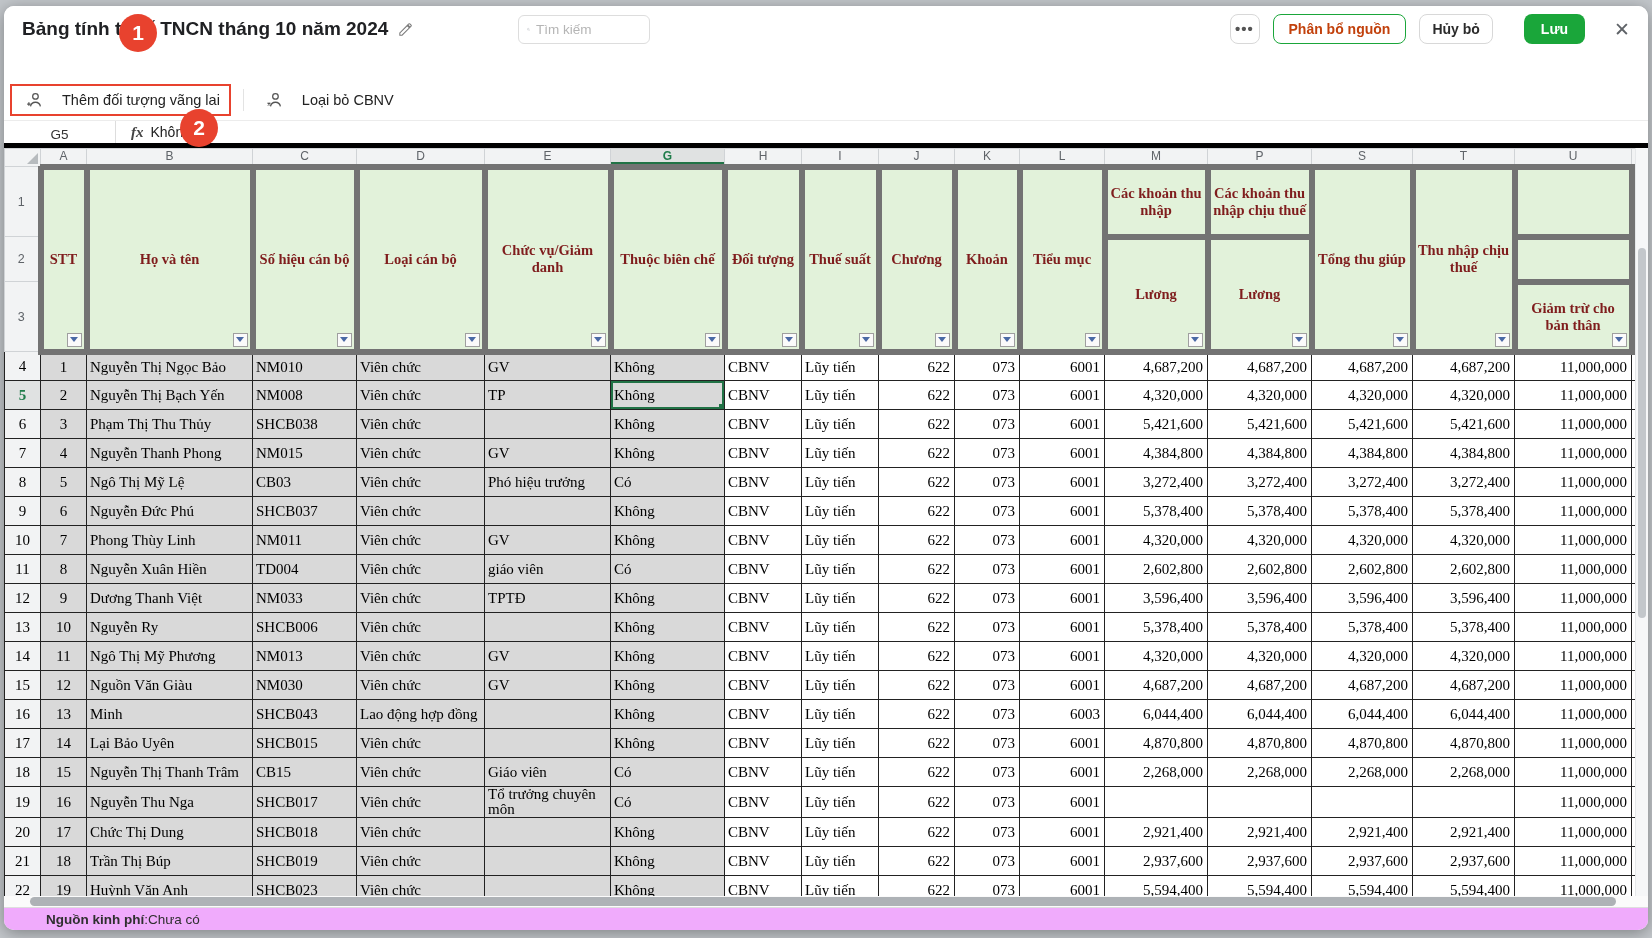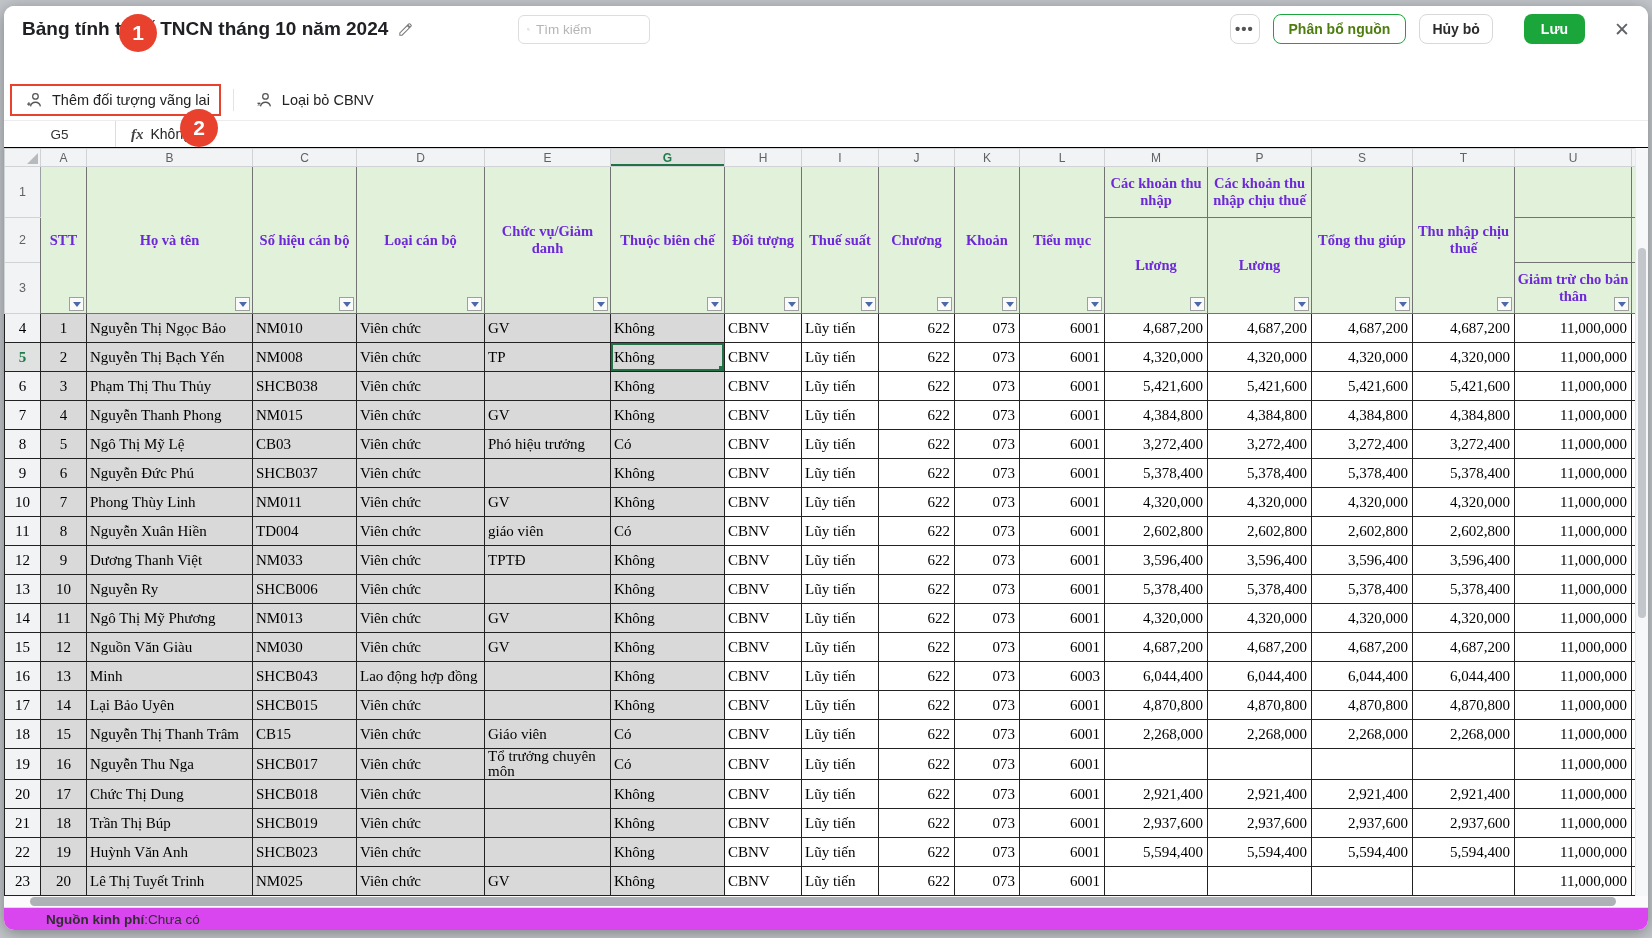--- a/index.html
+++ b/index.html
@@ -12,71 +12,71 @@
   .topbar { position:absolute; left:0; top:0; right:0; height:46px; display:flex; align-items:center; padding:0 18px; background:#fff; }
   .titlewrap { width:496px; display:flex; align-items:center; flex:none; }
   .doc-title { font-size:19px; font-weight:700; color:#202124; white-space:nowrap; }
   .pencil { margin-left:9px; display:flex; }
   .searchbox { width:132px; height:29px; border:1px solid #ddd; border-radius:6px; display:flex; align-items:center; padding:0 8px; flex:none; }
   .searchbox input { border:none; outline:none; width:105px; font-size:13.5px; color:#444; margin-left:6px; font-family:"Liberation Sans",sans-serif; }
   .searchbox input::placeholder { color:#b5b5b5; }
   .tb-right { margin-left:auto; display:flex; align-items:center; gap:13px; }
   .btn { font-family:"Liberation Sans",sans-serif; font-size:14px; border-radius:8px; background:#fff; cursor:pointer; }
   .btn-more { width:30px; height:30px; border:1px solid #d8d8d8; color:#555; font-size:15px; font-weight:700; line-height:26px; text-align:center; letter-spacing:1px; }
-  .btn-allocate { border:1.5px solid #1aa63a; color:#4d7c0f; font-weight:700; padding:6px 15px; }
+  .btn-allocate { border:1.5px solid #1aa63a; color:#c2410c; font-weight:700; padding:6px 15px; }
   .btn-cancel { border:1px solid #d8d8d8; color:#2b2b2b; font-weight:700; padding:6px 12px; }
   .btn-save { border:none; background:#1aa63a; color:#fff; font-weight:700; padding:7px 17px; margin-left:18px; }
   .closex { font-size:19px; color:#5f6368; margin-left:16px; cursor:pointer; line-height:1; }
 
   
   .tabs { position:absolute; left:0; top:46px; right:0; height:27px; display:flex; align-items:center; padding-left:17px; font-size:14px; color:#333; }
   .tab { padding:3px 2px; }
   .tab-active { font-weight:700; color:#111; border:2px solid #e8422e; padding:2px 8px; }
   .tsep { width:1px; height:16px; background:#ddd; margin:0 11px; }
 
   
   .toolbar { position:absolute; left:0; top:73px; right:0; height:42px; display:flex; align-items:center; background:#fff; border-bottom:1px solid #ececec; }
-  .toolbtn { display:flex; align-items:center; gap:8px; font-size:14.5px; color:#222; cursor:pointer; padding:5px 10px; }
+  .toolbtn { display:flex; align-items:center; gap:18px; font-size:14.5px; color:#222; cursor:pointer; padding:5px 10px; }
   .red-frame { border:2px solid #e8422e; margin-left:6px; padding:5px 9px 5px 14px; }
   .vsep { width:1px; height:22px; background:#e3e3e3; margin:0 12px; }
 
   
-  .fbar { position:absolute; left:0; top:115px; right:0; height:27px; display:flex; align-items:center; border-bottom:1px solid #000000; background:#fff; }
+  .fbar { position:absolute; left:0; top:115px; right:0; height:27px; display:flex; align-items:center; border-bottom:5px solid #000000; background:#fff; }
   .cellref { width:112px; text-align:center; font-size:13.5px; color:#333; border-right:1px solid #ddd; height:100%; line-height:27px; }
   .fx { font-family:"Liberation Serif",serif; font-style:italic; font-weight:700; color:#444; margin:0 7px 0 15px; font-size:15px; }
   .fval { font-size:14px; color:#222; }
 
   
   .gridwrap { position:absolute; left:0; top:142px; width:100%; height:748px; overflow:hidden; background:#fff; }
   table { border-collapse:collapse; table-layout:fixed; width:1643px; }
   td { overflow:hidden; }
   .letters td { height:18px; background:#f2f3f4; border:1px solid #d0d3d6; font-size:12px; color:#5f6368; text-align:center; font-family:"Liberation Sans",sans-serif; }
   td.selcol { background:#e0e2e2; color:#1f7c4a; font-weight:700; box-shadow:inset 0 -2px 0 #217346; }
   td.corner { position:relative; }
   td.corner:after { content:""; position:absolute; right:2px; bottom:2px; border-left:11px solid transparent; border-bottom:11px solid #b7bbbe; }
   .h1 td { height:46px; } .h2 td { height:45px; } .h3 td { height:44px; }
   td.rn { background:#f2f3f4; border:1px solid #d0d3d6; border-right:1px solid #9aa0a6; font-size:12.5px; color:#5f6368; text-align:center; font-family:"Liberation Sans",sans-serif; }
   td.rn.hl { background:#e0e2e2; color:#1f7c4a; font-weight:700; }
-  td.hc { background:#e2f2da; border:1px solid #737373; font-family:"Liberation Serif",serif; font-weight:700; font-size:14.5px; line-height:17px; text-align:center; vertical-align:middle; position:relative; padding:8px 2px; color:#6d28d9; }
+  td.hc { background:#e2f2da; border:6px solid #737373; font-family:"Liberation Serif",serif; font-weight:700; font-size:14.5px; line-height:17px; text-align:center; vertical-align:middle; position:relative; padding:15px 2px; color:#7f1d1d; }
   td.hc.leftal { text-align:left; padding-left:4px; }
   .fbtn { position:absolute; right:2px; bottom:2px; width:15px; height:14px; background:#fafafa; border:1px solid #9f9f9f; display:flex; align-items:center; justify-content:center; }
   .fbtn i { display:block; width:0; height:0; border-left:4px solid transparent; border-right:4px solid transparent; border-top:5px solid #4a69a5; }
   .drow { height:29px; }
   .drow td { border:1px solid #222; font-family:"Liberation Serif",serif; font-size:15px; line-height:15px; color:#000; vertical-align:middle; }
   .g { background:#d9d9d9; } .w { background:#fff; }
   .c { text-align:center; } .l { text-align:left; padding:0 3px; } .r { text-align:right; padding:0 4px; }
   td.sel { box-shadow:inset 0 0 0 2px #217346; position:relative; }
   td.sel:after { content:""; position:absolute; right:0; bottom:0; width:5px; height:5px; background:#217346; }
 
   
   .vscroll { position:absolute; top:142px; right:0; width:13px; height:748px; background:#f6f7f8; border-left:1px solid #e6e8ea; }
   .vthumb { position:absolute; left:2px; right:2px; top:100px; height:370px; background:#c3c7cb; border-radius:6px; }
   .hscroll { position:absolute; left:0; right:0; top:890px; height:11px; background:#fbfbfb; }
   .hthumb { position:absolute; left:26px; top:1px; width:1586px; height:9px; background:#aeb2b6; border-radius:5px; }
-  .statusbar { position:absolute; top:901px; left:0; right:0; bottom:0; background:#d946ef; border-top:1px solid #dedede; display:flex; align-items:center; padding-left:42px; font-size:13.5px; color:#2f2f2f; }
+  .statusbar { position:absolute; top:901px; left:0; right:0; bottom:0; background:#f0abfc; border-top:1px solid #dedede; display:flex; align-items:center; padding-left:42px; font-size:13.5px; color:#2f2f2f; }
 
   
   .badge { position:absolute; width:38px; height:38px; border-radius:50%; background:#e8422e; color:#fff; font-size:21px; font-weight:700; display:flex; align-items:center; justify-content:center; z-index:40; }
   .badge1 { left:115px; top:8px; }
   .badge2 { left:176px; top:103px; }
 </style>
 </head>
 <body>
 
 <div class="modal">

